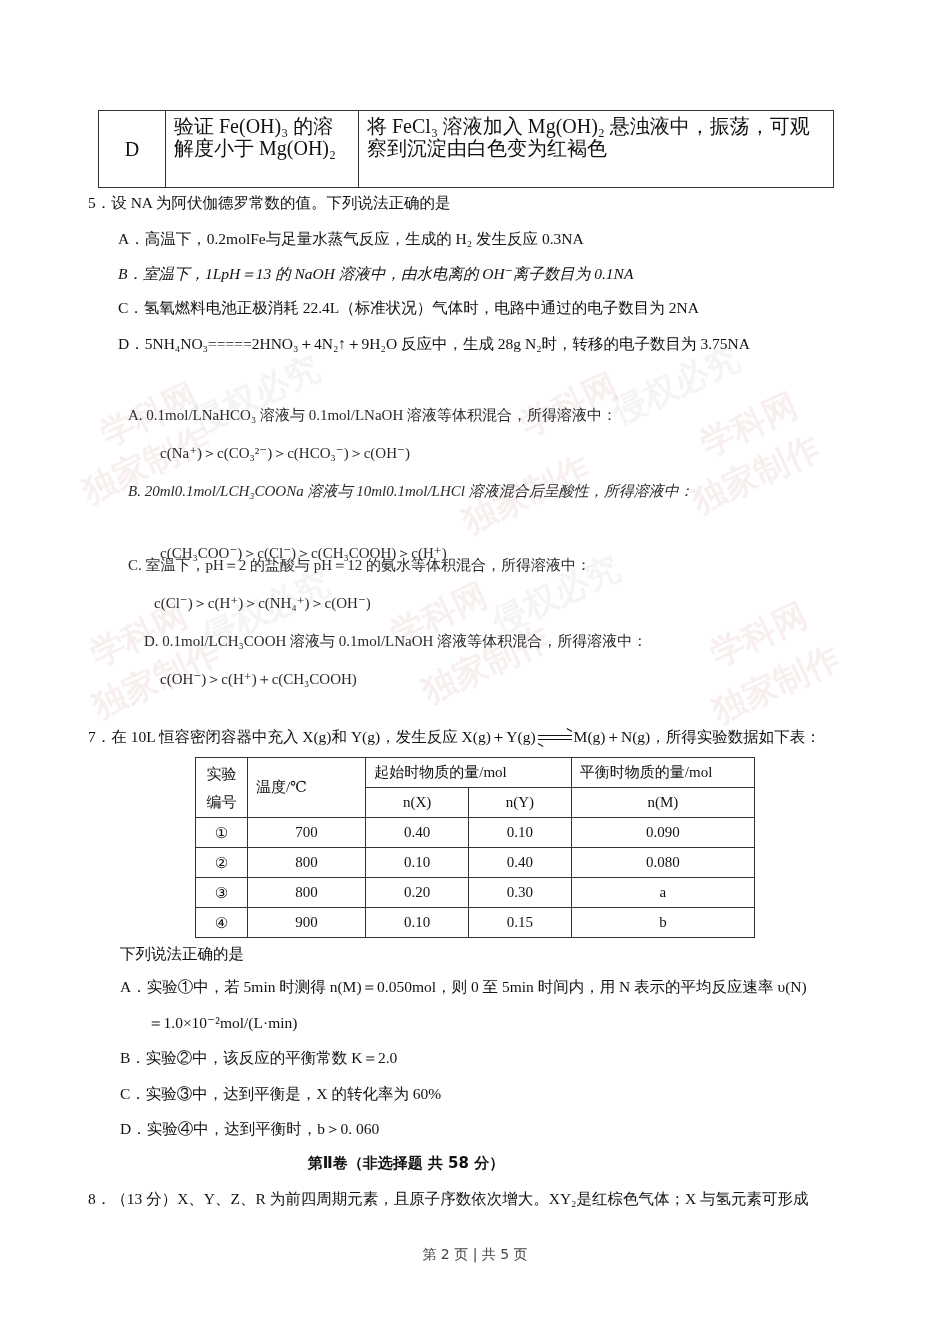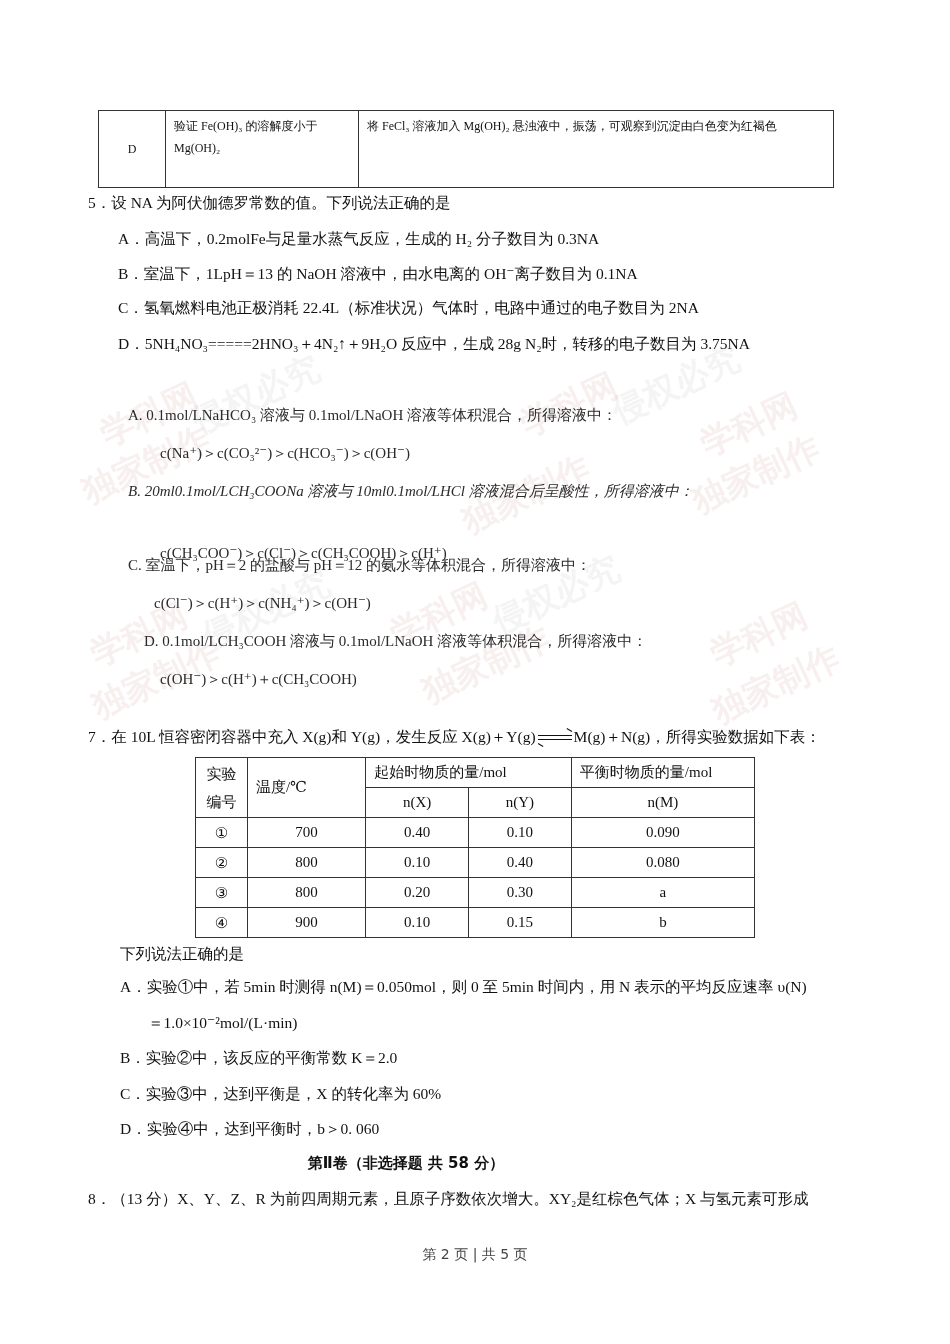--- a/index.html
+++ b/index.html
@@ -6,21 +6,21 @@
   body {
     width: 950px; height: 1344px; position: relative; overflow: hidden;
     font-family: "Liberation Serif", "DejaVu Serif", serif;
     color: #111; font-size: 15.5px;
   }
   .abs { position: absolute; white-space: nowrap; }
 
   
   .top-table { position: absolute; left: 98px; top: 110px; width: 736px; height: 78px;
     border-collapse: collapse; }
-  .top-table td { border: 1px solid #333; vertical-align: top; padding: 4px 8px; line-height: 22px; font-size: 12px; }
+  .top-table td { border: 1px solid #333; vertical-align: top; padding: 4px 8px; line-height: 22px; font-size: 20px; }
   .top-table td.letter { width: 50px; text-align: center; vertical-align: middle; }
   .top-table tr { height: 76px; }
   .top-table { border-top: none; }
 
   
   .q6 { position: absolute; left: 88px; top: 362px; width: 730px; height: 335px; color: #2a2a2a; }
   .q6 .line { position: absolute; white-space: nowrap; font-size: 15px; }
   .watermark { position: absolute; color: rgba(200,120,120,0.12); font-family: "DejaVu Sans", sans-serif;
     font-weight: bold; font-size: 34px; transform: rotate(-25deg); white-space: nowrap; pointer-events: none; }
   .watermark.gray { color: rgba(150,150,150,0.10); }
@@ -45,22 +45,22 @@
   <tbody>
       <tr>
     <td class="letter">D</td>
     <td style="width:176px;">验证 Fe(OH)₃ 的溶解度小于 Mg(OH)₂</td>
     <td>将 FeCl₃ 溶液加入 Mg(OH)₂ 悬浊液中，振荡，可观察到沉淀由白色变为红褐色</td>
   </tr>
 </tbody>
   </table>
 
 <div class="abs" style="left:88px; top:193px;">5．设 NA 为阿伏伽德罗常数的值。下列说法正确的是</div>
-<div class="abs" style="left:118px; top:229px;">A．高温下，0.2molFe与足量水蒸气反应，生成的 H₂ 分子数目为 0.3NA</div>
-<div class="abs" style="left:118px; top:264px;">B．室温下，1LpH＝13 的 NaOH 溶液中，由水电离的 OH⁻离子数目为 0.1NA</div>
+<div class="abs" style="left:118px; top:229px;">A．高温下，0.2molFe与足量水蒸气反应，生成的 H₂ 发生反应 0.3NA</div>
+<div class="abs" style="left:118px; top:264px;font-style:italic;">B．室温下，1LpH＝13 的 NaOH 溶液中，由水电离的 OH⁻离子数目为 0.1NA</div>
 <div class="abs" style="left:118px; top:298px;">C．氢氧燃料电池正极消耗 22.4L（标准状况）气体时，电路中通过的电子数目为 2NA</div>
 <div class="abs" style="left:118px; top:334px;">D．5NH₄NO₃=====2HNO₃＋4N₂↑＋9H₂O 反应中，生成 28g N₂时，转移的电子数目为 3.75NA</div>
 
 <div class="q6">
   <div class="watermark" style="left:10px; top:30px;">学科网</div>
   <div class="watermark gray" style="left:100px; top:10px;">侵权必究</div>
   <div class="watermark" style="left:-10px; top:80px;">独家制作</div>
   <div class="watermark" style="left:370px; top:110px;">独家制作</div>
   <div class="watermark" style="left:430px; top:20px;">学科网</div>
   <div class="watermark gray" style="left:520px; top:0px;">侵权必究</div>

